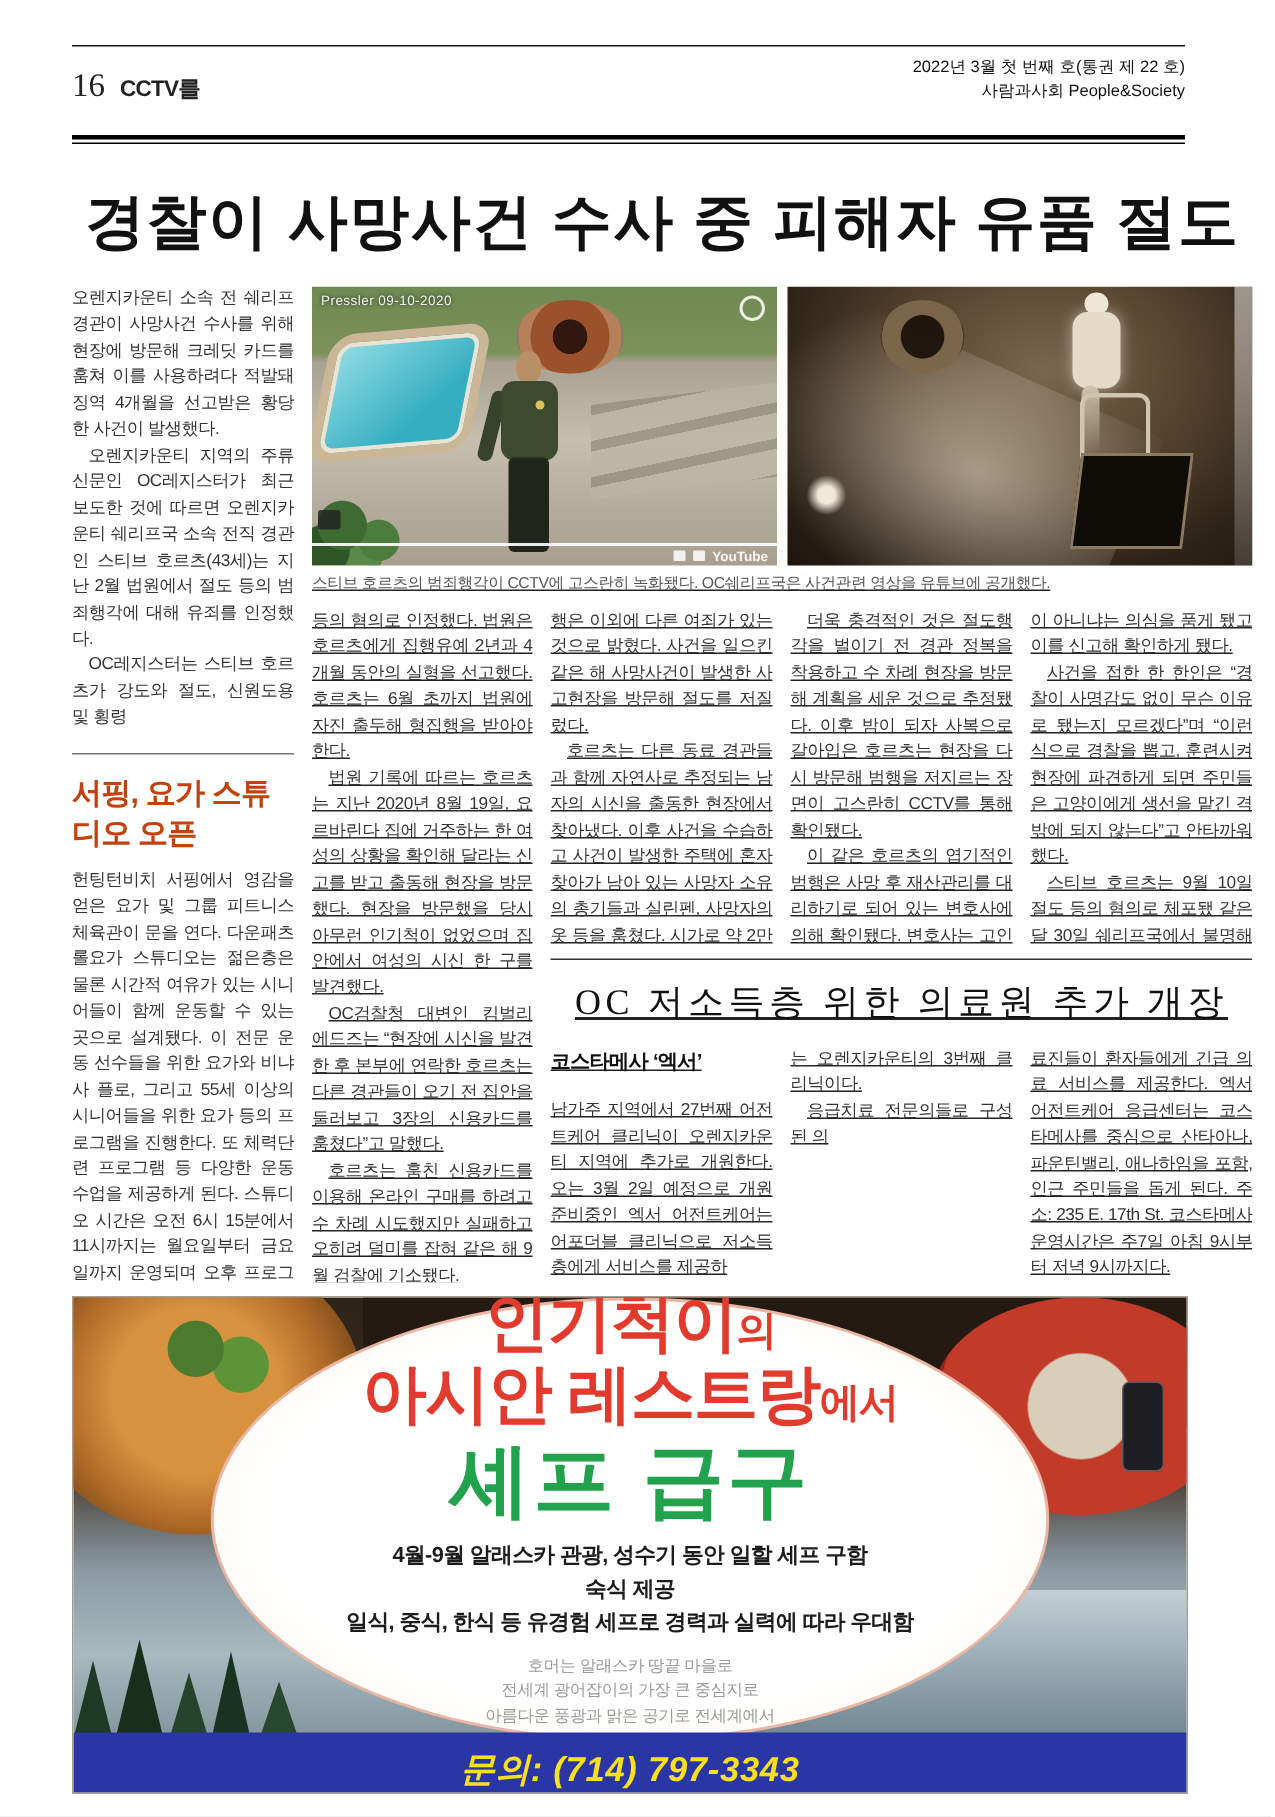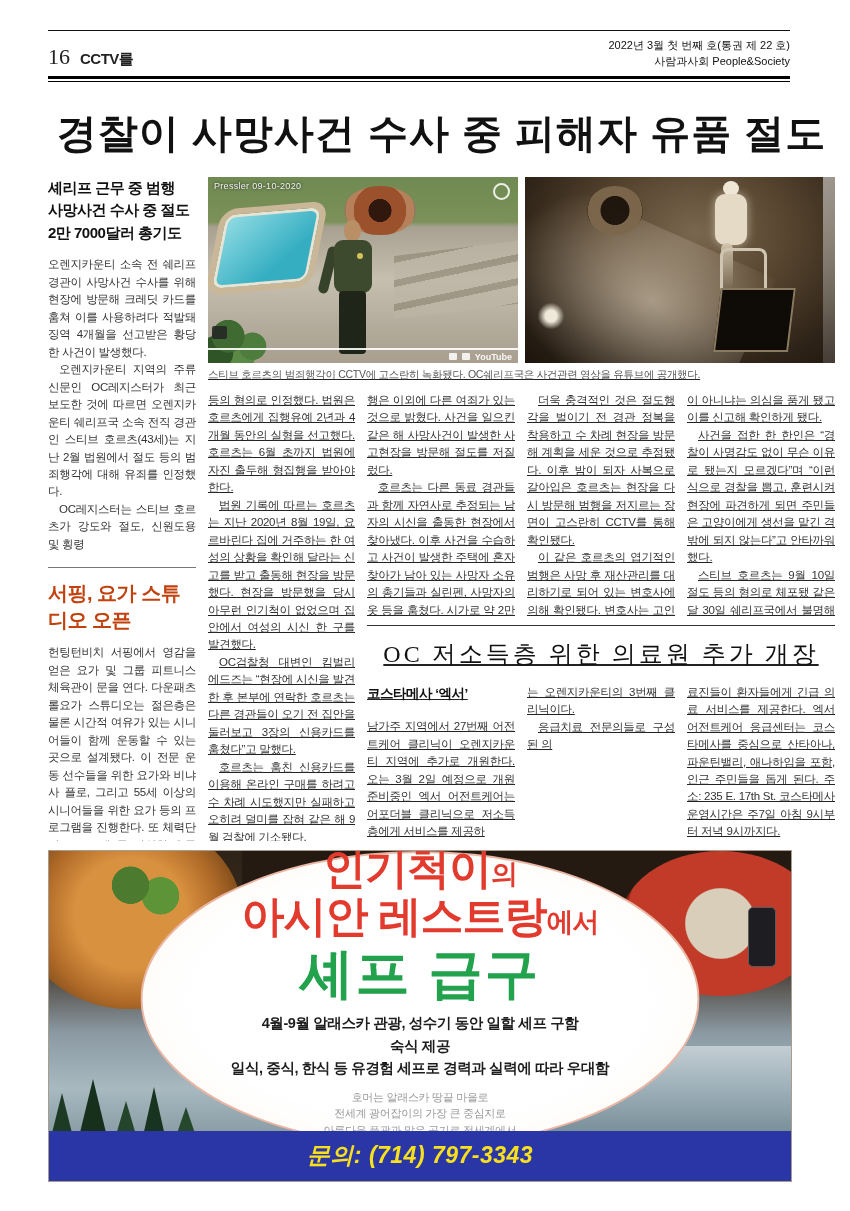--- a/index.html
+++ b/index.html
@@ -4,21 +4,21 @@
 <style>
   html,body{margin:0;padding:0;background:#e8e8e8;}
   .sheet{
     position:relative;width:850px;height:1211px;background:#fff;margin:0 auto;
     overflow:hidden;font-family:"Liberation Sans","DejaVu Sans",sans-serif;color:#222;
     box-sizing:border-box;padding:30px 15px 0 48px;
   }
   
   .mast{width:742px;}
   .mast-topline{height:1px;background:#111;margin-bottom:7px;}
-  .mast-row{display:flex;align-items:flex-end;justify-content:space-between;padding-bottom:6px;}
+  .mast-row{display:flex;align-items:flex-end;justify-content:space-between;padding-bottom:20px;}
   .mast-left{display:flex;align-items:baseline;gap:10px;}
   .pgnum{font-size:22px;font-weight:400;font-family:"Liberation Serif",serif;}
   .section-name{font-size:15px;font-weight:700;letter-spacing:-0.5px;}
   .mast-right{text-align:right;font-size:11px;line-height:1.45;color:#111;}
   .mast-right .l2{font-weight:400;}
   .mast-rule1{height:3px;background:#000;}
   .mast-rule2{height:1px;background:#000;margin-top:2px;}
   
   h1.headline{
     margin:24px 0 16px;text-align:center;font-size:40px;font-weight:800;
@@ -109,21 +109,21 @@
   .ad-circle{position:absolute;left:50%;top:45%;transform:translate(-50%,-50%);width:555px;height:292px;border-radius:50%;
     background:radial-gradient(ellipse,#ffffff 58%,#fdfbf6 78%,#f5efe4);border:2px solid rgba(219,122,92,.55);
     display:flex;flex-direction:column;align-items:center;justify-content:center;text-align:center;}
   .ad-l1,.ad-l2{font-weight:900;letter-spacing:-1px;line-height:1.12;}
   .ad-l1{font-size:43px;}
   .ad-l2{font-size:43px;}
   .ad-sm{font-size:27px;}
   .ad-l3{font-size:54px;font-weight:900;letter-spacing:2px;line-height:1.15;margin:2px 0 8px;text-shadow:2px 2px 0 #fff;}
   .ad-body{font-size:14.5px;font-weight:800;color:#1c1c1c;line-height:1.55;letter-spacing:-0.4px;}
   .ad-note{font-size:11px;color:#9a9a9a;line-height:1.5;margin-top:9px;letter-spacing:-0.3px;}
-  .ad-bar{position:absolute;left:0;right:0;bottom:0;height:50px;display:flex;align-items:center;justify-content:center;}
+  .ad-bar{position:absolute;left:0;right:0;bottom:0;height:40px;display:flex;align-items:flex-end;justify-content:center;}
   .ad-bar-text{font-size:23px;font-weight:800;font-style:italic;letter-spacing:.5px;}
 </style>
 </head>
 <body>
 
 <div class="sheet">
 
   <div class="mast">
     <div class="mast-topline"></div>
     <div class="mast-row">
@@ -138,25 +138,20 @@
     </div>
     <div class="mast-rule1"></div>
     <div class="mast-rule2"></div>
   </div>
 
   <h1 class="headline">경찰이 사망사건 수사 중 피해자 유품 절도</h1>
 
   <div class="content">
 
     <div class="sidebar">
-      <div class="deck">
-        <div>셰리프 근무 중 범행</div>
-        <div>사망사건 수사 중 절도</div>
-        <div>2만 7000달러 총기도</div>
-      </div>
       <div class="bodytxt">
         <p>오렌지카운티 소속 전 쉐리프 경관이 사망사건 수사를 위해 현장에 방문해 크레딧 카드를 훔쳐 이를 사용하려다 적발돼 징역 4개월을 선고받은 황당한 사건이 발생했다.</p>
         <p>오렌지카운티 지역의 주류 신문인 OC레지스터가 최근 보도한 것에 따르면 오렌지카운티 쉐리프국 소속 전직 경관인 스티브 호르츠(43세)는 지난 2월 법원에서 절도 등의 범죄행각에 대해 유죄를 인정했다.</p>
         <p>OC레지스터는 스티브 호르츠가 강도와 절도, 신원도용 및 횡령</p>
       </div>
       <hr class="side-rule">
       <div class="side-title">서핑, 요가 스튜디오 오픈</div>
       <div class="bodytxt">
         <p>헌팅턴비치 서핑에서 영감을 얻은 요가 및 그룹 피트니스 체육관이 문을 연다. 다운패츠롤요가 스튜디오는 젊은층은 물론 시간적 여유가 있는 시니어들이 함께 운동할 수 있는 곳으로 설계됐다. 이 전문 운동 선수들을 위한 요가와 비냐사 플로, 그리고 55세 이상의 시니어들을 위한 요가 등의 프로그램을 진행한다. 또 체력단련 프로그램 등 다양한 운동 수업을 제공하게 된다. 스튜디오 시간은 오전 6시 15분에서 11시까지는 월요일부터 금요일까지 운영되며 오후 프로그램은 화요일과 목요일 오후 4시에서 6시 사이에 운영된다.</p>
       </div>

